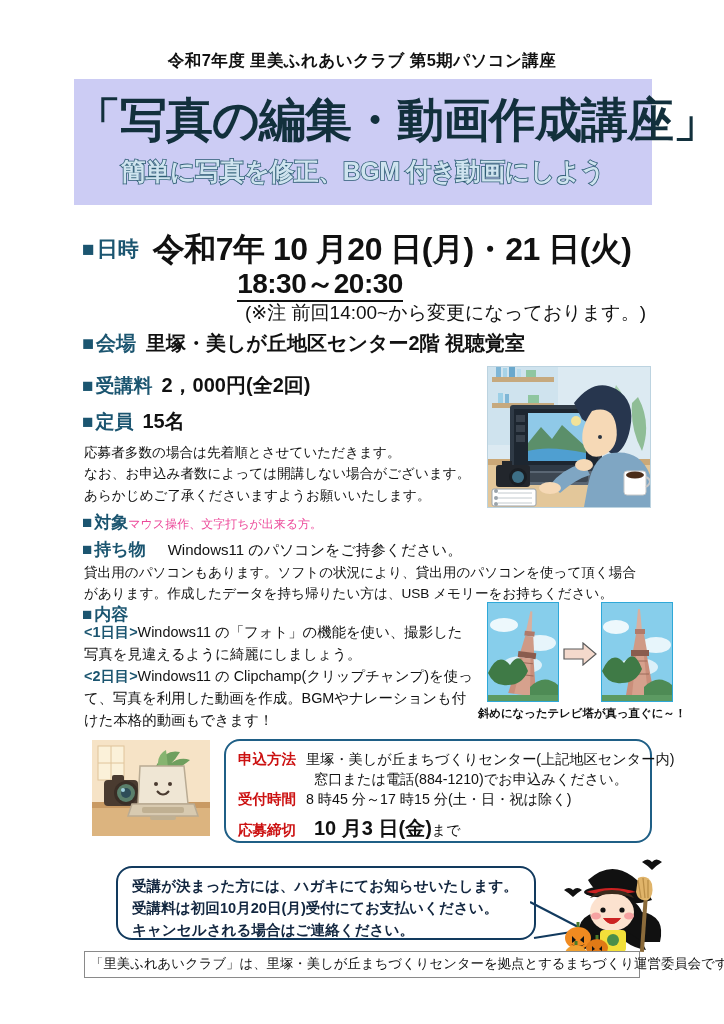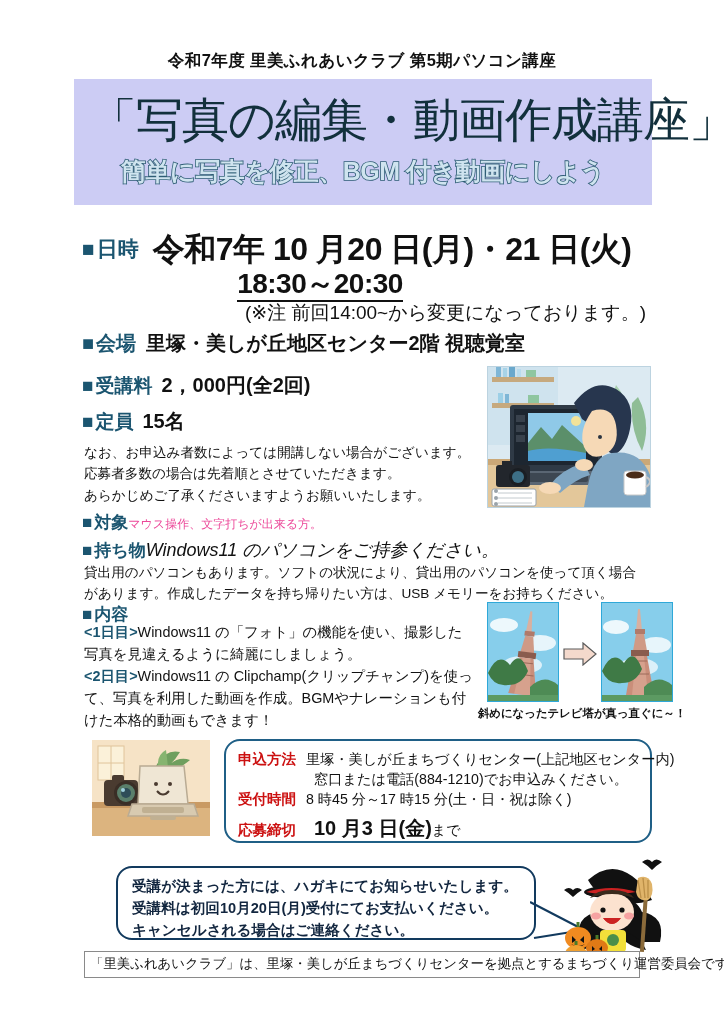--- a/index.html
+++ b/index.html
@@ -30,25 +30,24 @@
     position: absolute;
     top: 79px; left: 74px;
     width: 578px; height: 126px;
     background: #ccccf4;
   }
   .main-title {
     position: absolute;
     top: 10px; left: 0; right: 0;
     text-align: center;
     font-size: 47px;
-    font-weight: normal;
+    font-weight: bold;
     letter-spacing: -1px;
     color: #12303c;
     white-space: nowrap;
-    padding-left: 16px;
   }
   .sub-title {
     position: absolute;
     top: 76px; left: 0; right: 0;
     text-align: center;
     font-size: 25px;
     font-weight: bold;
     letter-spacing: -0.5px;
     color: #cfe4ef;
     white-space: nowrap;
@@ -174,25 +173,24 @@
   }
 
   
   .row-bring {
     position: absolute;
     top: 538px; left: 82px;
     display: flex; align-items: baseline;
   }
   .row-bring .sqlabel { font-size: 17px; }
   .bring-value {
-    margin-left: 0;
-    font-size: 18px;
-    color: #111;
-    white-space: nowrap;
-    font-style: italic;
+    margin-left: 22px;
+    font-size: 15px;
+    color: #111;
+    white-space: nowrap;
   }
   .bring-notes {
     position: absolute;
     top: 562px; left: 84px;
     width: 560px;
     font-size: 13.6px;
     line-height: 1.56;
     color: #111;
   }
 
@@ -368,22 +366,22 @@
 <div class="row-fee">
   <div class="sqlabel sq">受講料</div>
   <div class="fee-value">2，000円(全2回)</div>
 </div>
 
 <div class="row-cap">
   <div class="sqlabel sq">定員</div>
   <div class="cap-value">15名</div>
 </div>
 <div class="cap-notes">
+  <div>応募者多数の場合は先着順とさせていただきます。</div>
   <div>なお、お申込み者数によっては開講しない場合がございます。</div>
-  <div>応募者多数の場合は先着順とさせていただきます。</div>
   <div>あらかじめご了承くださいますようお願いいたします。</div>
 </div>
 
 <div class="row-target">
   <div class="sqlabel sq">対象</div>
   <div class="target-value">マウス操作、文字打ちが出来る方。</div>
 </div>
 
 <div class="row-bring">
   <div class="sqlabel sq">持ち物</div>

